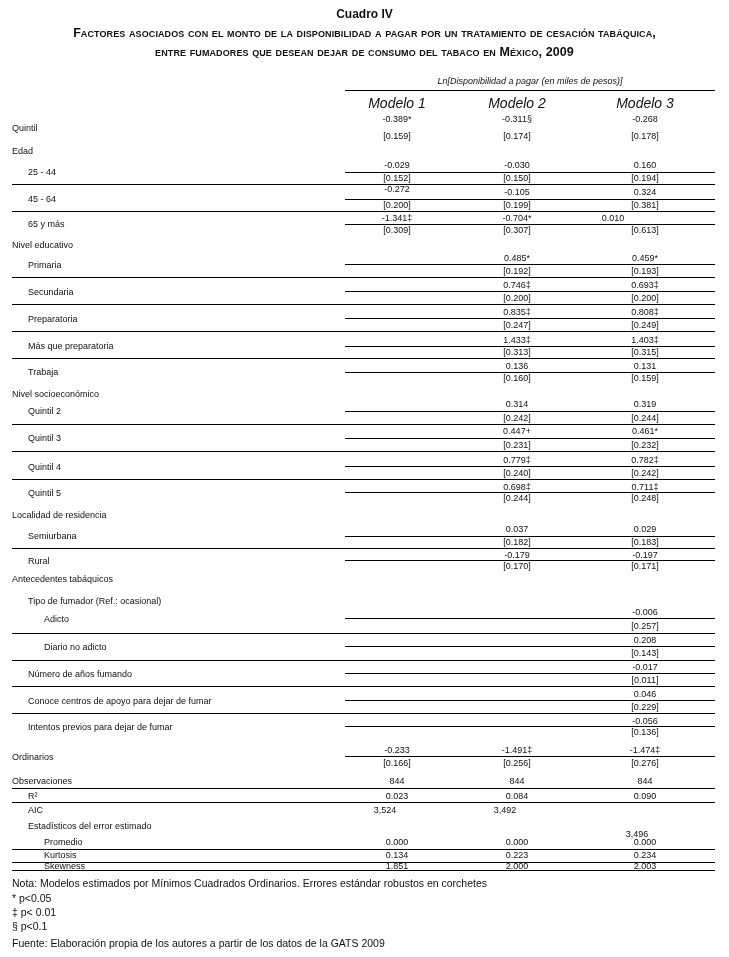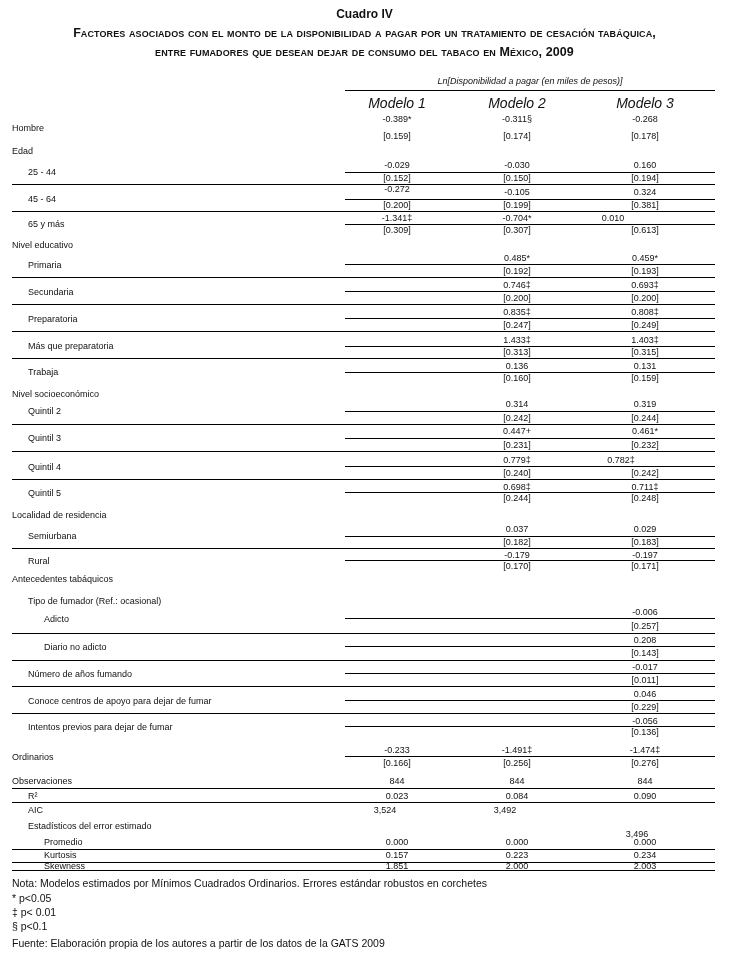--- a/index.html
+++ b/index.html
@@ -31,21 +31,21 @@
 <div class="abs hdr-model" style="left:600px;">Modelo 3</div>
 
 <div id="table-body">
     <div class="abs lbl" style="top: 146px; left: 12px;">Edad</div>
     <div class="abs lbl" style="top: 240px; left: 12px;">Nivel educativo</div>
     <div class="abs lbl" style="top: 389px; left: 12px;">Nivel socioeconómico</div>
     <div class="abs lbl" style="top: 510px; left: 12px;">Localidad de residencia</div>
     <div class="abs lbl" style="top: 574px; left: 12px;">Antecedentes tabáquicos</div>
     <div class="abs lbl" style="top: 596px; left: 28px;">Tipo de fumador (Ref.: ocasional)</div>
     <div class="abs lbl" style="top: 821px; left: 28px;">Estadísticos del error estimado</div>
-    <div class="abs lbl" style="top: 123px; left: 12px;">Hombre</div>
+    <div class="abs lbl" style="top: 123px; left: 12px;">Quintil</div>
     <div class="abs cell" style="top: 114px; left: 352px;">-0.389*</div>
     <div class="abs cell" style="top: 131px; left: 352px;">[0.159]</div>
     <div class="abs cell" style="top: 114px; left: 472px;">-0.311§</div>
     <div class="abs cell" style="top: 131px; left: 472px;">[0.174]</div>
     <div class="abs cell" style="top: 114px; left: 600px;">-0.268</div>
     <div class="abs cell" style="top: 131px; left: 600px;">[0.178]</div>
     <div class="abs lbl" style="top: 167px; left: 28px;">25 - 44</div>
     <div class="abs cell" style="top: 160px; left: 352px;">-0.029</div>
     <div class="abs cell" style="top: 173px; left: 352px;">[0.152]</div>
     <div class="abs cell" style="top: 160px; left: 472px;">-0.030</div>
@@ -115,21 +115,21 @@
     <div class="abs lbl" style="top: 433px; left: 28px;">Quintil 3</div>
     <div class="abs cell" style="top: 426px; left: 472px;">0.447+</div>
     <div class="abs cell" style="top: 440px; left: 472px;">[0.231]</div>
     <div class="abs cell" style="top: 426px; left: 600px;">0.461*</div>
     <div class="abs cell" style="top: 440px; left: 600px;">[0.232]</div>
     <div class="hline" style="top: 438px; left: 345px; width: 370px;"></div>
     <div class="hline" style="top: 451px; left: 12px; width: 703px;"></div>
     <div class="abs lbl" style="top: 462px; left: 28px;">Quintil 4</div>
     <div class="abs cell" style="top: 455px; left: 472px;">0.779‡</div>
     <div class="abs cell" style="top: 468px; left: 472px;">[0.240]</div>
-    <div class="abs cell" style="top: 455px; left: 576px;">0.782‡</div>
+    <div class="abs cell" style="top: 455px; left: 600px;">0.782‡</div>
     <div class="abs cell" style="top: 468px; left: 600px;">[0.242]</div>
     <div class="hline" style="top: 466px; left: 345px; width: 370px;"></div>
     <div class="hline" style="top: 479px; left: 12px; width: 703px;"></div>
     <div class="abs lbl" style="top: 488px; left: 28px;">Quintil 5</div>
     <div class="abs cell" style="top: 482px; left: 472px;">0.698‡</div>
     <div class="abs cell" style="top: 493px; left: 472px;">[0.244]</div>
     <div class="abs cell" style="top: 482px; left: 600px;">0.711‡</div>
     <div class="abs cell" style="top: 493px; left: 600px;">[0.248]</div>
     <div class="hline" style="top: 492px; left: 345px; width: 370px;"></div>
     <div class="abs lbl" style="top: 531px; left: 28px;">Semiurbana</div>
@@ -190,21 +190,21 @@
     <div class="abs lbl" style="top: 805px; left: 28px;">AIC</div>
     <div class="abs cell" style="top: 805px; left: 340px;">3,524</div>
     <div class="abs cell" style="top: 805px; left: 460px;">3,492</div>
     <div class="abs cell" style="top: 805px; left: 592px; margin-top: 24px;">3,496</div>
     <div class="abs lbl" style="top: 837px; left: 44px;">Promedio</div>
     <div class="abs cell" style="top: 837px; left: 352px;">0.000</div>
     <div class="abs cell" style="top: 837px; left: 472px;">0.000</div>
     <div class="abs cell" style="top: 837px; left: 600px;">0.000</div>
     <div class="hline" style="top: 849px; left: 12px; width: 703px;"></div>
     <div class="abs lbl" style="top: 850px; left: 44px;">Kurtosis</div>
-    <div class="abs cell" style="top: 850px; left: 352px;">0.157</div>
+    <div class="abs cell" style="top: 850px; left: 352px;">0.134</div>
     <div class="abs cell" style="top: 850px; left: 472px;">0.223</div>
     <div class="abs cell" style="top: 850px; left: 600px;">0.234</div>
     <div class="hline" style="top: 862px; left: 12px; width: 703px;"></div>
     <div class="abs lbl" style="top: 861px; left: 44px;">Skewness</div>
     <div class="abs cell" style="top: 861px; left: 352px;">1.851</div>
     <div class="abs cell" style="top: 861px; left: 472px;">2.000</div>
     <div class="abs cell" style="top: 861px; left: 600px;">2.003</div>
     <div class="hline" style="top: 870px; left: 12px; width: 703px;"></div>
   </div>
 

